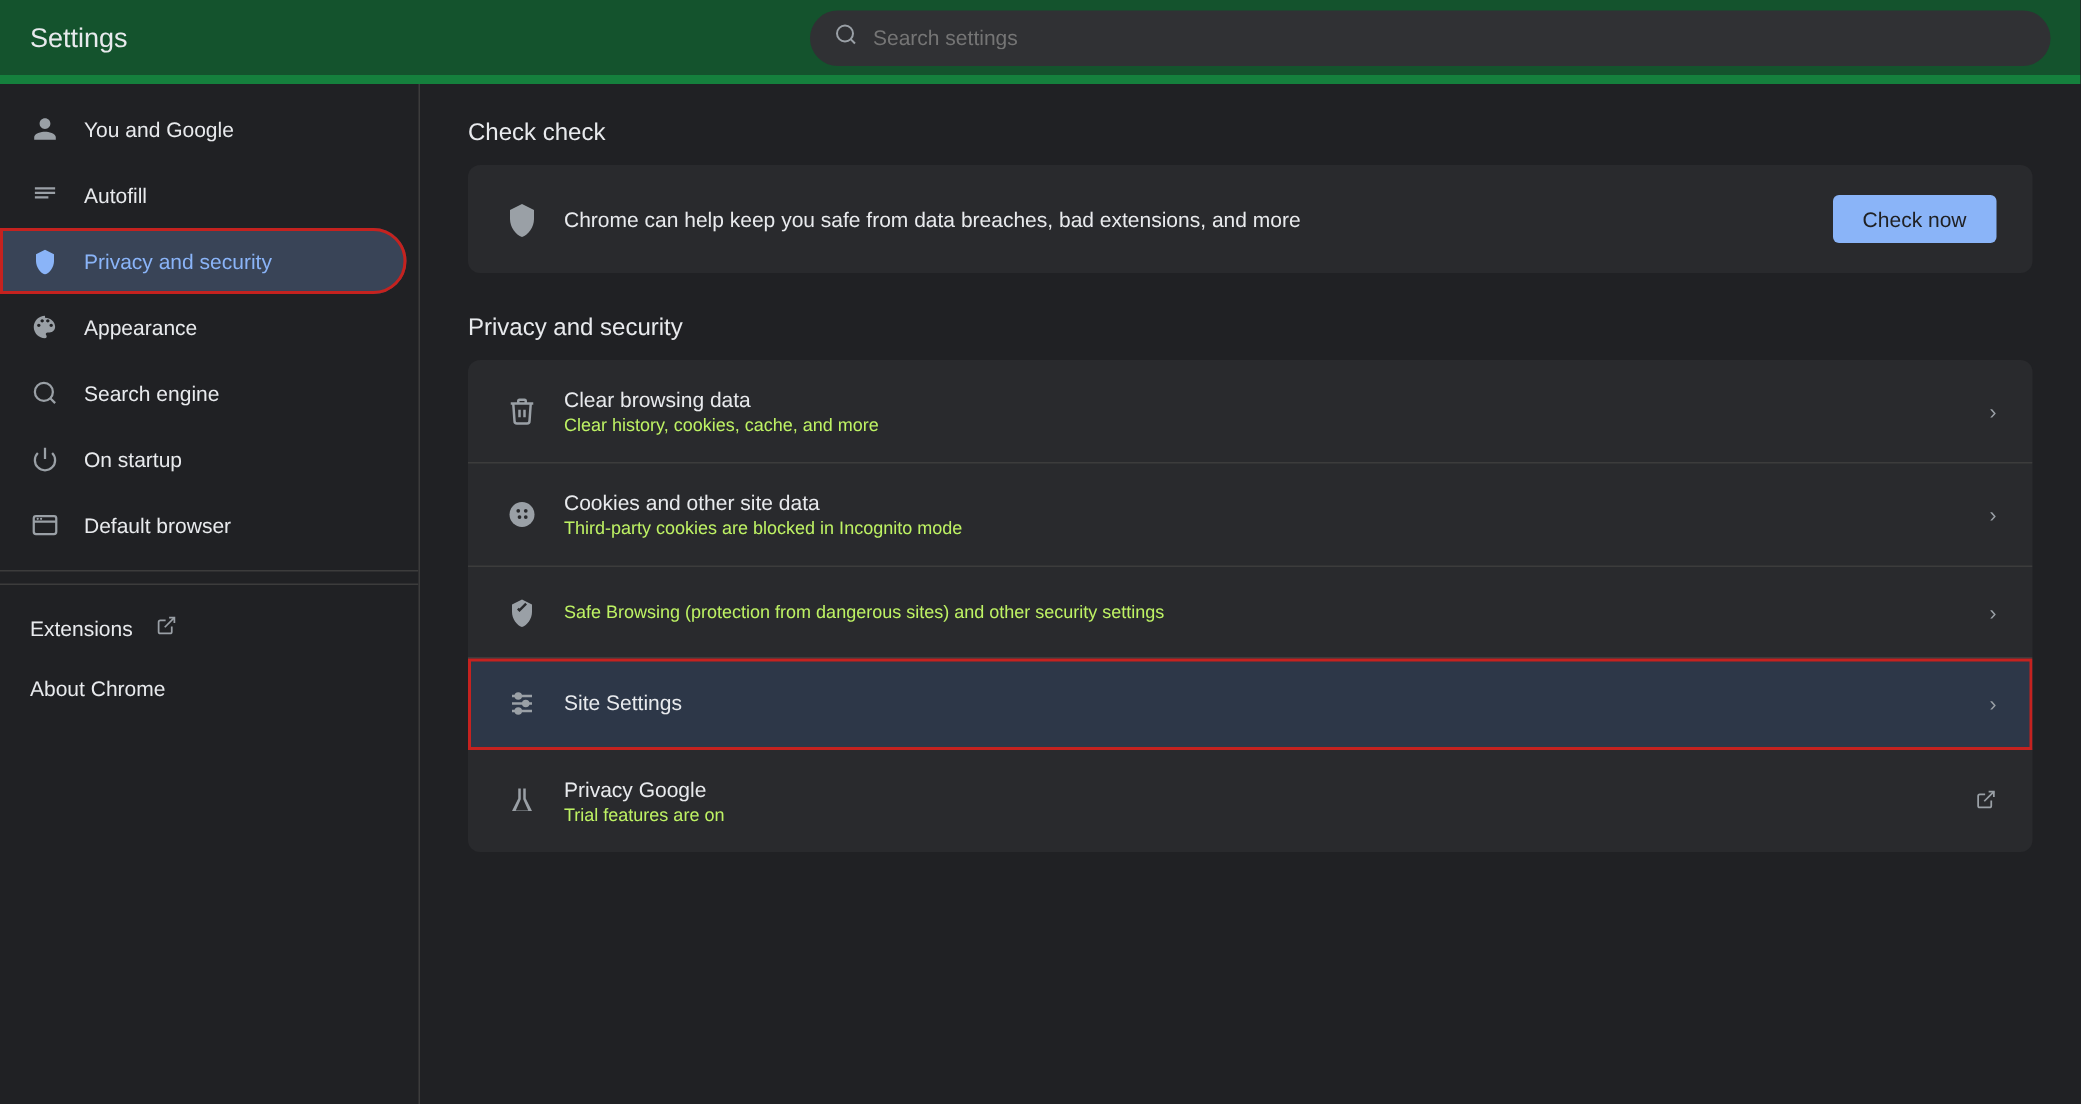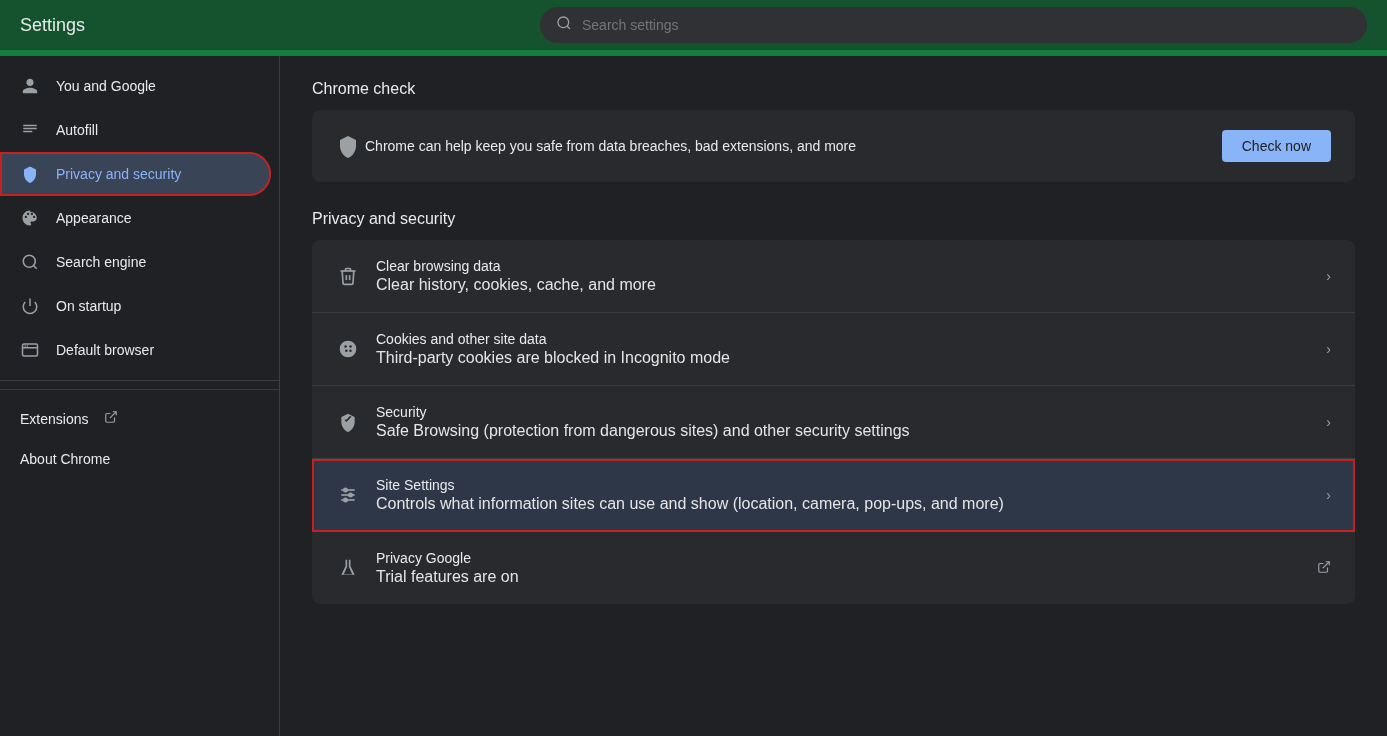--- a/index.html
+++ b/index.html
@@ -152,21 +152,21 @@
       font-weight: 500;
       color: #e8eaed;
       margin-bottom: 12px;
     }
     .safety-card {
       background: #292a2d;
       border-radius: 8px;
       display: flex;
       align-items: center;
       padding: 20px 24px;
-      gap: 5px;
+      gap: 16px;
       margin-bottom: 28px;
     }
     .safety-icon {
       width: 24px;
       height: 24px;
       color: #9aa0a6;
       flex-shrink: 0;
     }
     .safety-text {
       flex: 1;
@@ -223,22 +223,22 @@
     }
     .privacy-item-text {
       flex: 1;
     }
     .privacy-item-title {
       font-size: 14px;
       color: #e8eaed;
       margin-bottom: 2px;
     }
     .privacy-item-subtitle {
-      font-size: 16px;
-      color: #e5e5e5;
+      font-size: 12px;
+      color: #bef264;
     }
     .privacy-chevron {
       color: #9aa0a6;
       font-size: 14px;
     }
     .external-link-icon {
       color: #9aa0a6;
       font-size: 14px;
     }
   </style>
@@ -346,21 +346,21 @@
       </span>
     </div>
 
     <div class="sidebar-ext-item">
       <span class="label">About Chrome</span>
     </div>
   </nav>
 
   <div class="content">
 
-    <div class="section-title">Chrome check</div>
+    <div class="section-title">Check check</div>
     <div class="safety-card">
       <span class="safety-icon">
         <svg width="24" height="24" viewBox="0 0 24 24" fill="#9aa0a6">
             <path d="M12 2L4 6v6c0 5.5 3.8 10.7 8 12 4.2-1.3 8-6.5 8-12V6l-8-4z"></path>
           </svg>
       </span>
       <div class="safety-text">Chrome can help keep you safe from data breaches, bad extensions, and more</div>
       <button class="check-now-btn">Check now</button>
     </div>
 
@@ -402,40 +402,38 @@
           <span class="privacy-chevron">›</span>
         </div>
 
         <div class="privacy-item">
           <div class="privacy-item-icon">
             <svg width="20" height="20" viewBox="0 0 24 24" fill="#9aa0a6">
                 <path d="M12 2L4 6v6c0 5.5 3.8 10.7 8 12 4.2-1.3 8-6.5 8-12V6l-8-4zm-2 10l-2-2 1.4-1.4L10 9.2l4.6-4.6L16 6l-6 6z"></path>
               </svg>
           </div>
           <div class="privacy-item-text">
-            <div class="privacy-item-title">Security</div>
             <div class="privacy-item-subtitle">Safe Browsing (protection from dangerous sites) and other security settings</div>
           </div>
           <span class="privacy-chevron">›</span>
         </div>
 
         <div class="privacy-item highlighted">
           <div class="privacy-item-icon">
             <svg width="20" height="20" viewBox="0 0 24 24" fill="none" stroke="#9aa0a6" stroke-width="2">
                 <line x1="4" y1="6" x2="20" y2="6"></line>
                 <line x1="4" y1="12" x2="20" y2="12"></line>
                 <line x1="4" y1="18" x2="20" y2="18"></line>
                 <circle cx="9" cy="6" r="2" fill="#9aa0a6"></circle>
                 <circle cx="15" cy="12" r="2" fill="#9aa0a6"></circle>
                 <circle cx="9" cy="18" r="2" fill="#9aa0a6"></circle>
               </svg>
           </div>
           <div class="privacy-item-text">
             <div class="privacy-item-title">Site Settings</div>
-            <div class="privacy-item-subtitle">Controls what information sites can use and show (location, camera, pop-ups, and more)</div>
           </div>
           <span class="privacy-chevron">›</span>
         </div>
 
         <div class="privacy-item">
           <div class="privacy-item-icon">
             <svg width="20" height="20" viewBox="0 0 24 24" fill="#9aa0a6">
                 <path d="M9 2v8L4 20h16L15 10V2H9zm4 0v8.5l4 9H7l4-9V2h2z"></path>
               </svg>
           </div>

